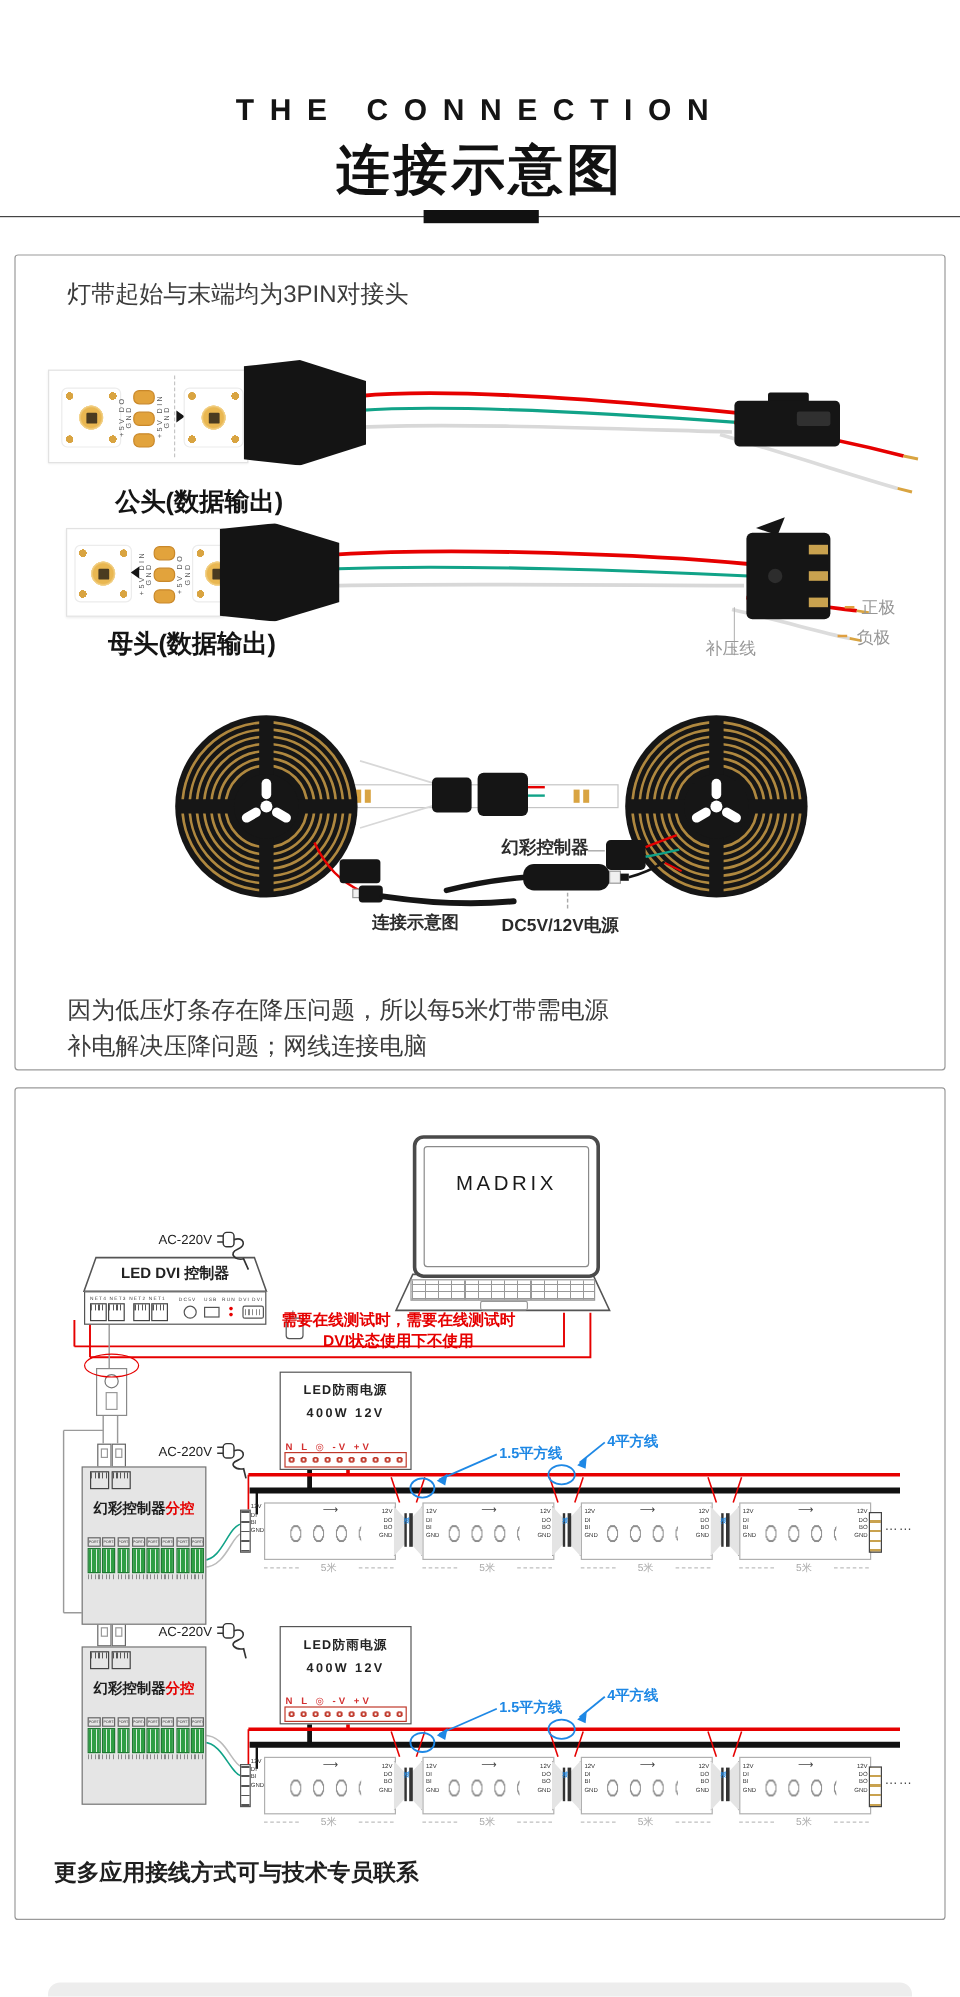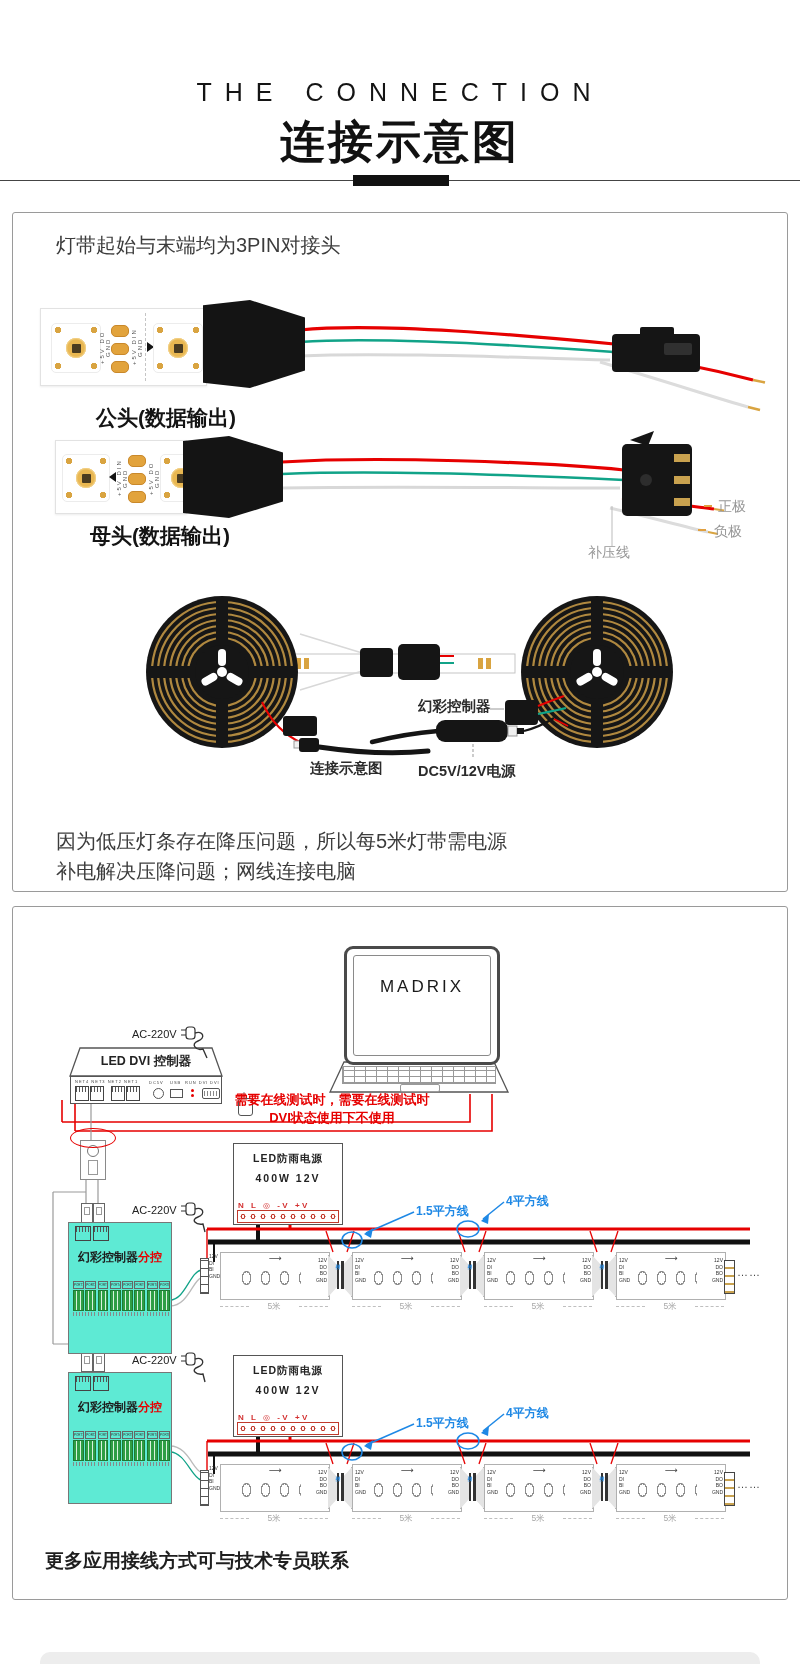--- a/index.html
+++ b/index.html
@@ -1,21 +1,21 @@
 <!DOCTYPE html>
 <html><head>
 <meta charset="utf-8">
 <style>
   html,body{margin:0;padding:0}
   body{position:relative;width:800px;height:1664px;background:#fff;overflow:hidden;
        font-family:"Liberation Sans","DejaVu Sans",sans-serif;color:#222}
   .abs{position:absolute}
   .panel{position:absolute;left:12px;width:774px;background:#fff;border:1px solid #9a9a9a;border-radius:3px}
   
-  .h-en{position:absolute;left:0;top:78px;width:800px;text-align:center;font-size:25px;letter-spacing:13px;color:#141414;font-weight:400}
+  .h-en{position:absolute;left:0;top:78px;width:800px;text-align:center;font-size:25px;letter-spacing:13px;color:#141414;font-weight:700}
   .h-zh{position:absolute;left:0;top:112px;width:800px;text-align:center;font-size:45px;font-weight:800;color:#111;letter-spacing:3px}
   .h-line{position:absolute;left:0;top:180px;width:800px;border-top:1px solid #444}
   .h-bar{position:absolute;left:353px;top:175px;width:96px;height:11px;background:#111}
   
   .zh20{font-size:20px;color:#3c3c3c}
   .biglbl{font-size:21px;font-weight:700;color:#141414}
   .graylbl{font-size:14px;color:#979797}
   .anno{font-size:14.5px;font-weight:700;color:#2b2b2b}
   .bluelbl{font-size:12px;font-weight:700;color:#1e88e5;white-space:nowrap}
   .warn{position:absolute;width:214px;text-align:center;font-size:13px;font-weight:700;color:#e60000}
@@ -37,21 +37,21 @@
   .tri-l{position:absolute;width:0;height:0;border-right:7px solid #141414;border-top:5px solid transparent;border-bottom:5px solid transparent}
   .shrink{position:absolute;background:#141414;clip-path:polygon(0 6%,46% 0,100% 20%,100% 80%,46% 100%,0 94%)}
   
   .psu{position:absolute;left:233px;width:108px;height:80px;border:1.5px solid #555;background:#fff;text-align:center}
   .psu .t{font-size:10.5px;font-weight:700;margin-top:8px;letter-spacing:1px;color:#222}
   .psu .s{font-size:10.5px;font-weight:700;margin-top:6px;letter-spacing:2px;color:#222}
   .psu .term{position:absolute;left:4px;right:4px;bottom:14px;font-size:8px;font-weight:700;color:#d32f2f;letter-spacing:2.5px;text-align:left}
   .psu .screws{position:absolute;left:3px;right:3px;bottom:1px;height:11px;border:1px solid #c0392b;
        background:radial-gradient(circle 2.6px at 5px 50%,#fff 1.1px,#c0392b 1.3px 2.4px,#fff 2.6px) left center/10px 100% repeat-x}
   
-  .ctrl{position:absolute;left:68px;width:102px;height:130px;border:1px solid #777;background:#5eead4}
+  .ctrl{position:absolute;left:68px;width:102px;height:130px;border:1px solid #777;background:#e5e5e5}
   .ctrl .jack{position:absolute;top:3px;width:14px;height:13px;border:1px solid #444;
        background:repeating-linear-gradient(90deg,#555 0 1px,transparent 1px 3px) top/100% 5px no-repeat}
   .ctrl .ttl{position:absolute;top:26px;left:0;width:100%;text-align:center;font-size:12px;font-weight:700;color:#1c1c1c;white-space:nowrap}
   .ctrl .ttl .r{color:#e60000}
   .ctrl .ports{position:absolute;left:4px;top:58px;display:flex;gap:1.5px}
   .port{width:10.8px}
   .port .pl{border:1px solid #666;font-size:3px;text-align:center;height:6px;line-height:6px;overflow:hidden;color:#333}
   .port .pg{height:19px;margin-top:1px;border:1px solid #1e7a32;
        background:repeating-linear-gradient(90deg,#2f9e44 0 2.2px,#d9f2de 2.2px 3px,#2f9e44 3px 3.6px)}
   .port .pt{height:4px;margin-top:1px;background:repeating-linear-gradient(90deg,#888 0 1px,transparent 1px 3px)}
@@ -240,21 +240,21 @@
         <i class="pad"></i>
       </div>
     <div class="padlbl" style="left:92px;top:11px">+5V DO GND</div>
     <div class="led" style="left:104px;top:13px;width:40px;height:46px"></div>
   </div>
   <div class="shrink" style="left:183px;top:436px;width:100px;height:82px"></div>
   <div class="abs biglbl" style="left:90px;top:522px">母头(数据输出)</div>
 
   <div class="abs graylbl" style="left:718px;top:498px">正极</div>
   <div class="abs graylbl" style="left:714px;top:523px">负极</div>
-  <div class="abs graylbl" style="left:588px;top:544px">补压线</div>
+  <div class="abs graylbl" style="left:588px;top:532px">补压线</div>
 
   <div class="abs anno" style="left:418px;top:697px">幻彩控制器</div>
   <div class="abs anno" style="left:310px;top:759px">连接示意图</div>
   <div class="abs anno" style="left:418px;top:762px">DC5V/12V电源</div>
 
   <div class="abs zh20" style="left:56px;top:828px">因为低压灯条存在降压问题，所以每5米灯带需电源</div>
   <div class="abs zh20" style="left:56px;top:858px">补电解决压降问题；网线连接电脑</div>
 </section>
 
 <section>

